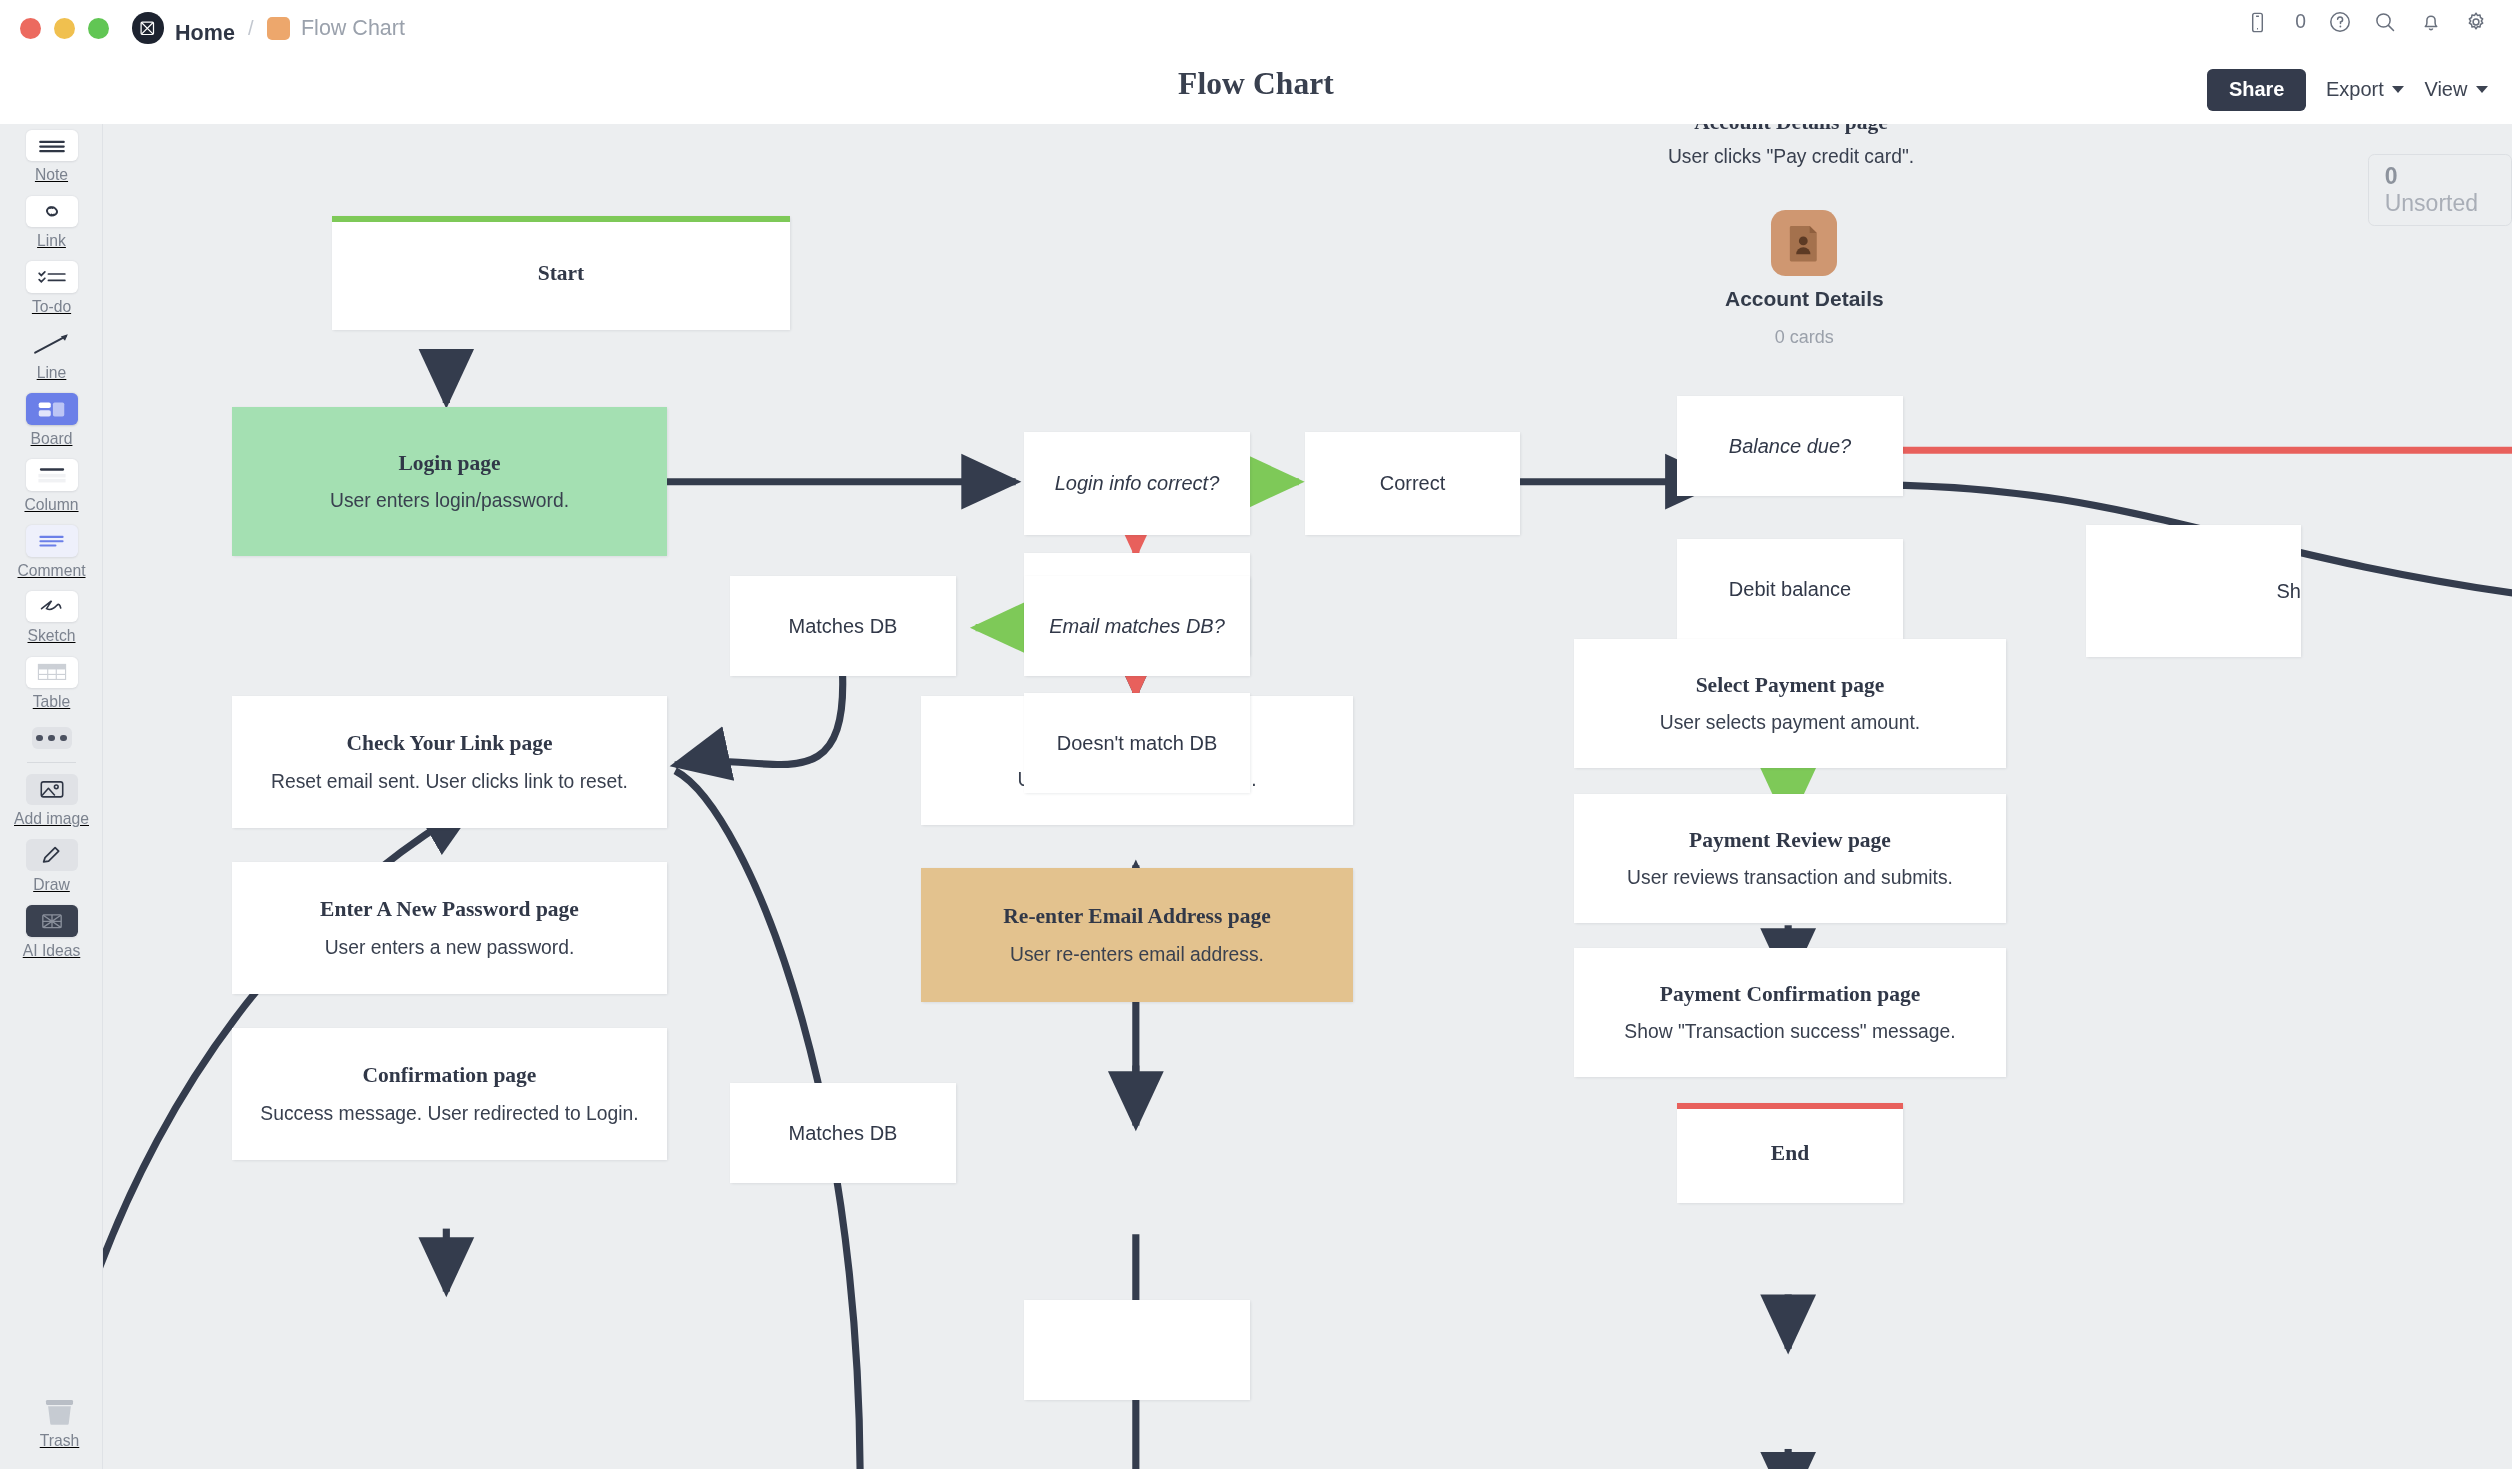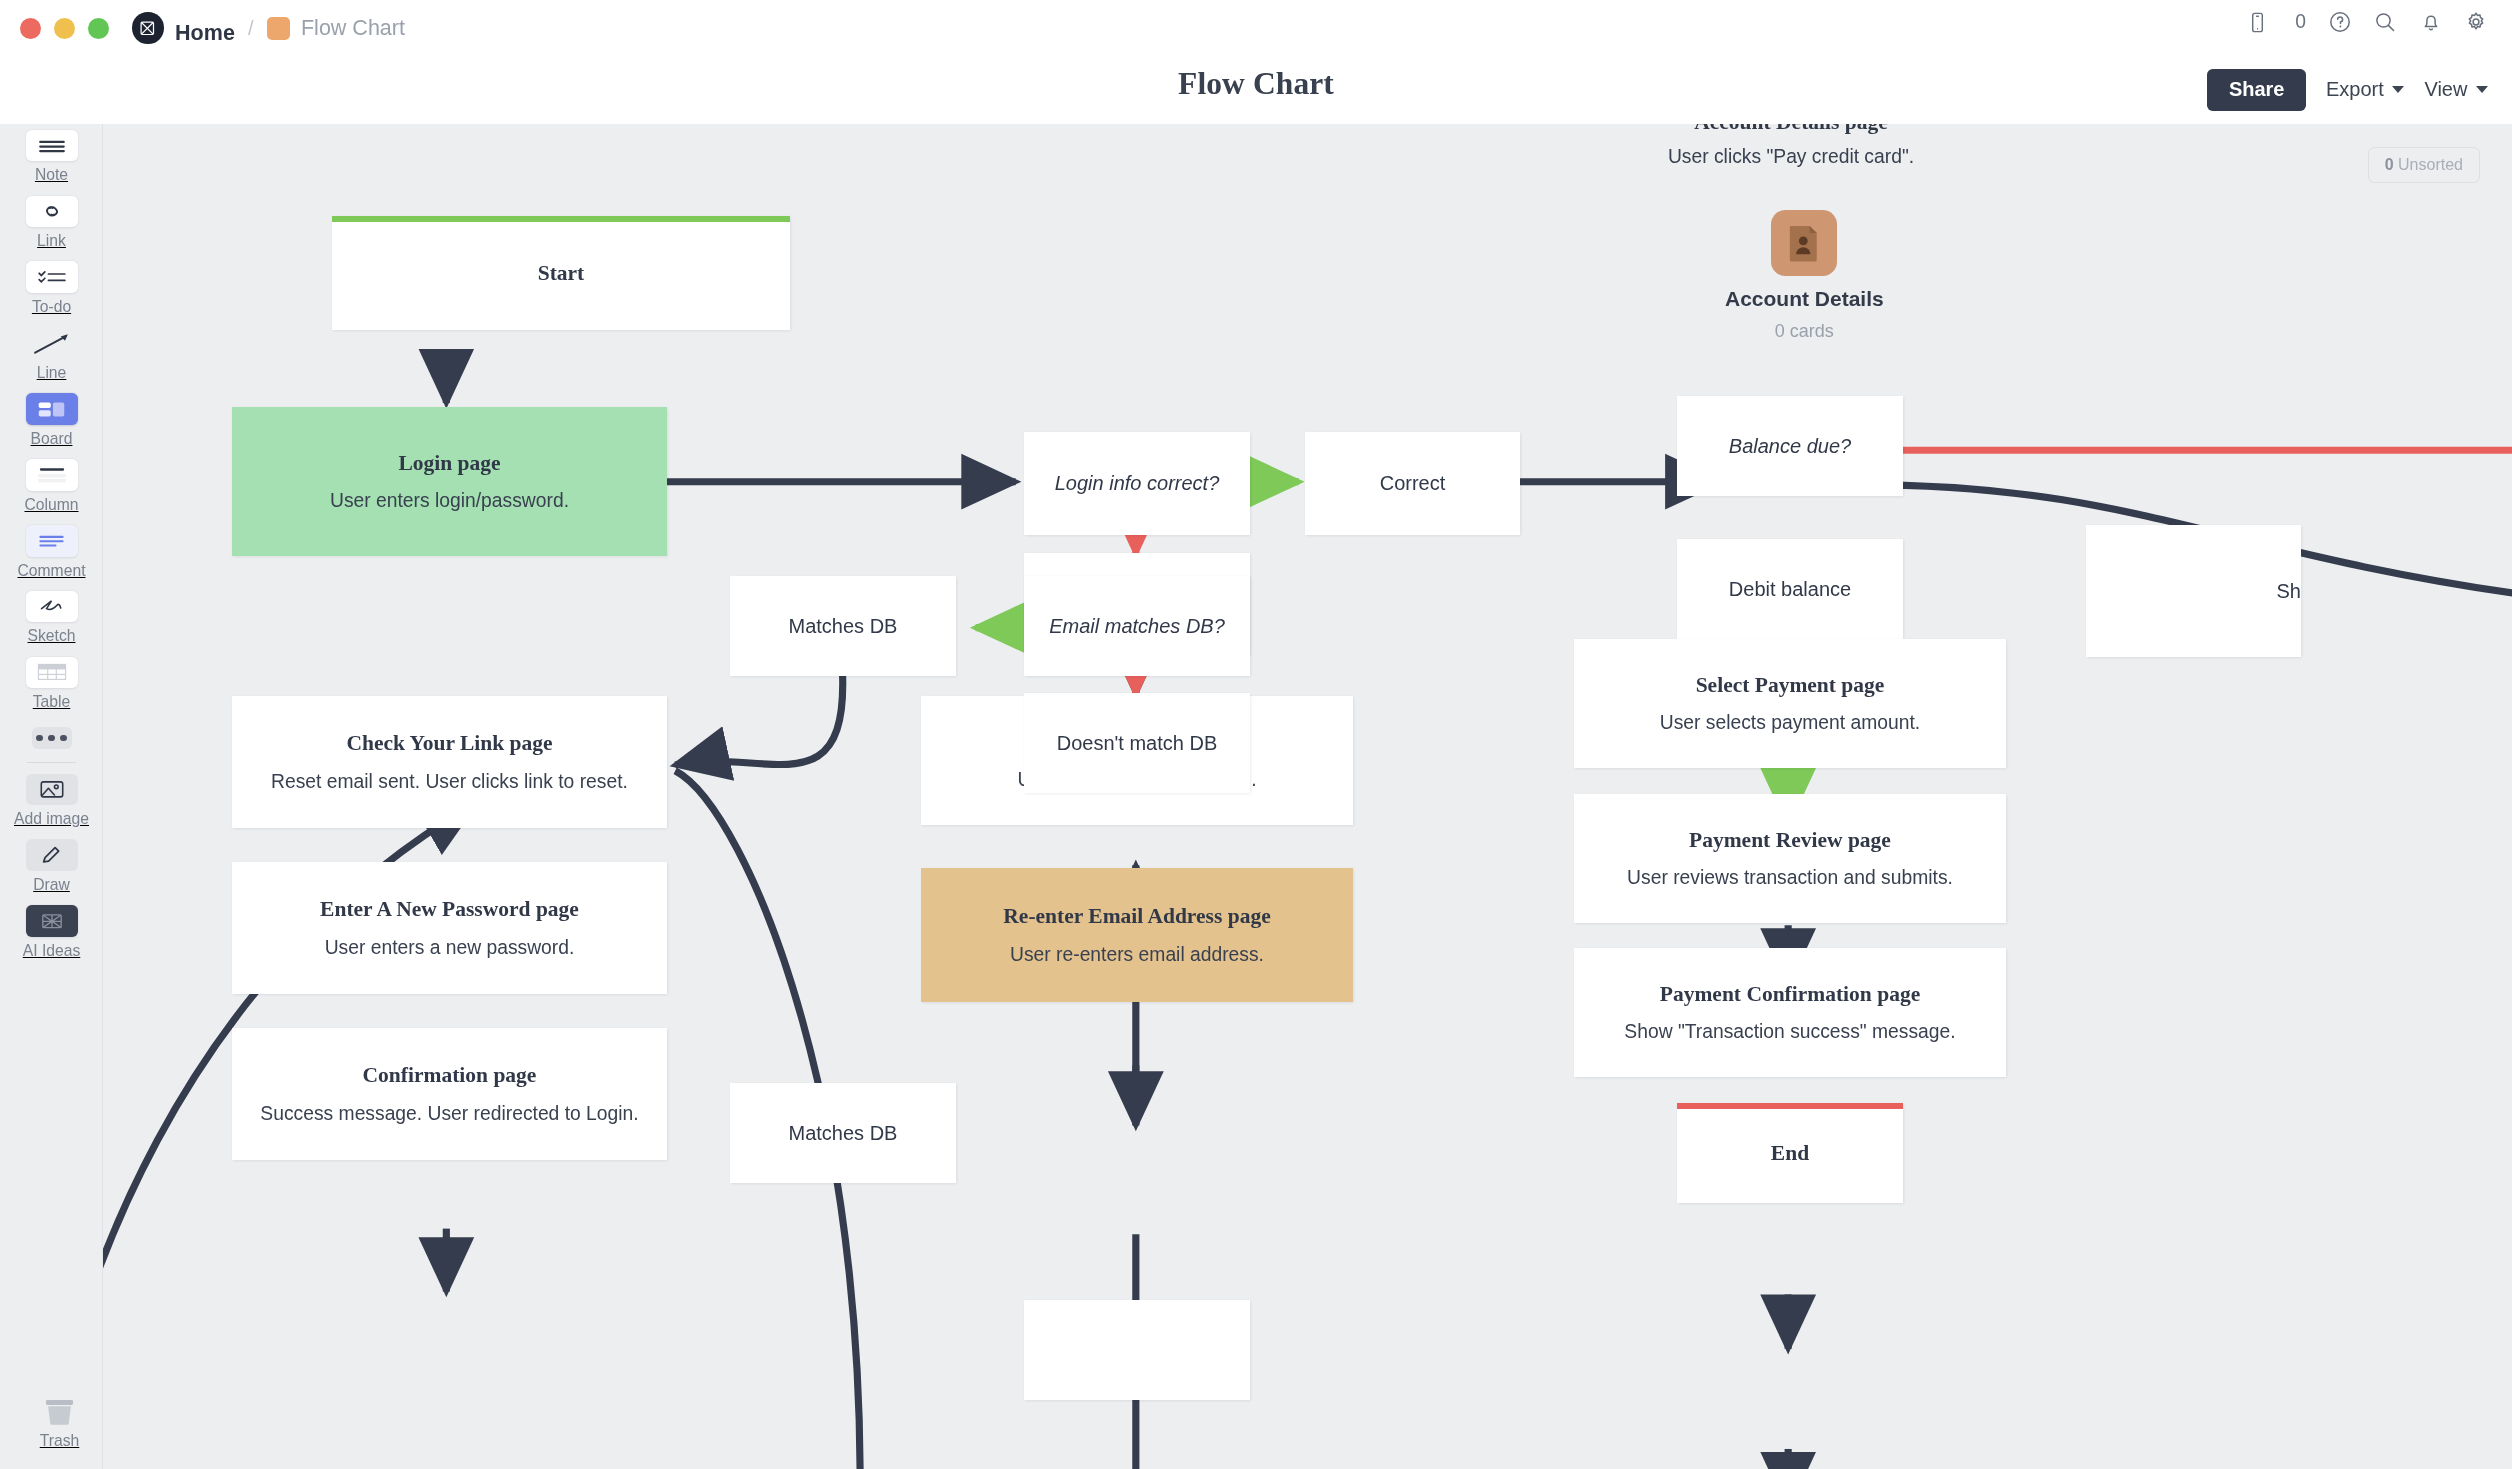--- a/index.html
+++ b/index.html
@@ -109,23 +109,23 @@
   
   .canvas {
     position: absolute; left: 103px; top: 124px;
     width: 2409px; height: 1345px;
     background: #eceef0;
     overflow: hidden;
   }
   .edges { position: absolute; left: 0; top: 0; width: 2409px; height: 1345px; }
 
   .unsorted {
-    position: absolute; left: 2265px; top: 23px;
+    position: absolute; left: 2265px; top: 30px;
     border: 0.7px solid #dcdfe3; border-radius: 6.4px;
-    padding: 7.9px 15.7px; font-size: 16px; color: #a9aeb7;
+    padding: 7.9px 15.7px; font-size: 23px; color: #a9aeb7;
     background: transparent;
   }
   .unsorted b { color: #8d939d; font-weight: 700; }
 
   
   .card {
     position: absolute;
     background: #ffffff;
     box-shadow: 0.7px 1.4px 2.9px rgba(30,38,53,.13);
     display: flex; flex-direction: column;
@@ -152,21 +152,21 @@
   
   .boardnode {
     position: absolute; display: flex; flex-direction: column;
     align-items: center; cursor: pointer;
   }
   .boardnode .tile {
     width: 66px; height: 66px; border-radius: 14.3px; background: #cf9771;
     display: flex; align-items: center; justify-content: center;
   }
   .boardnode .name { font-size: 21px; font-weight: 700; color: #333b4a; margin-top: 11.4px; }
-  .boardnode .sub  { font-size: 18px; color: #9aa0aa; margin-top: 10px; }
+  .boardnode .sub  { font-size: 18px; color: #9aa0aa; margin-top: 16px; }
 
   .grouplabel { position: absolute; text-align: center; cursor: default; }
   .grouplabel .t {
     font-family: "Liberation Serif", serif; font-weight: 700; font-size: 21.5px; color: #313848;
   }
   .grouplabel .d { font-size: 19.3px; color: #39404f; margin-top: 11.4px; }
 </style>
 </head>
 <body>
 

